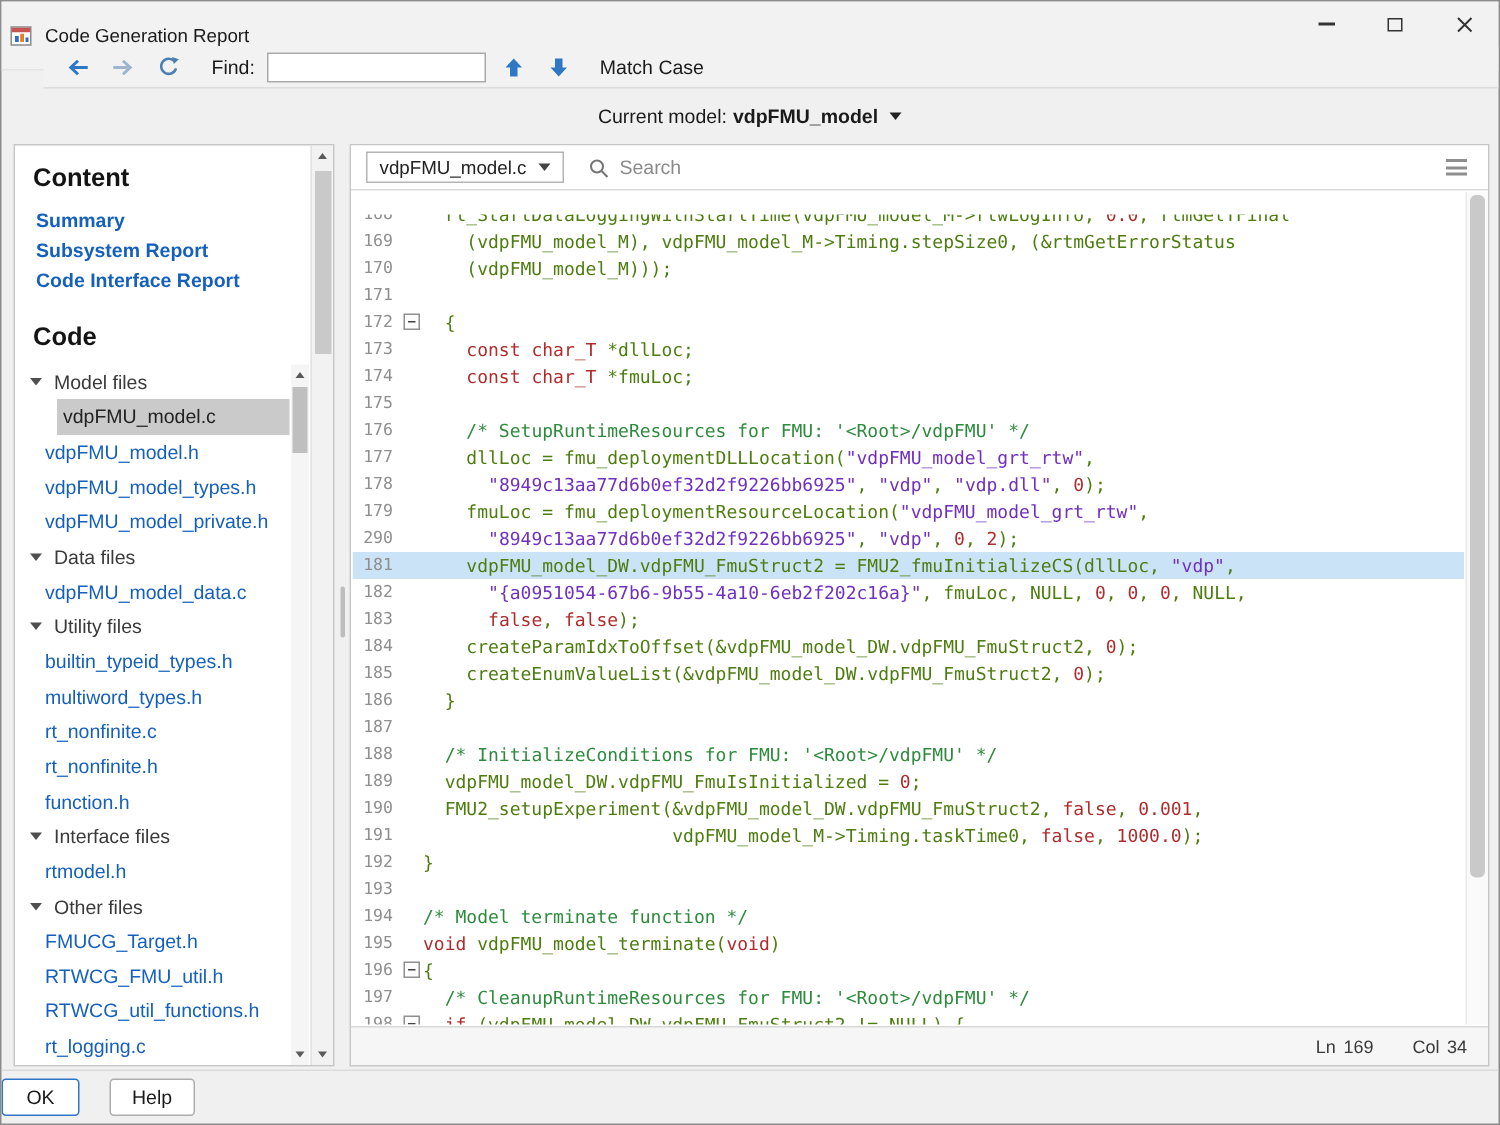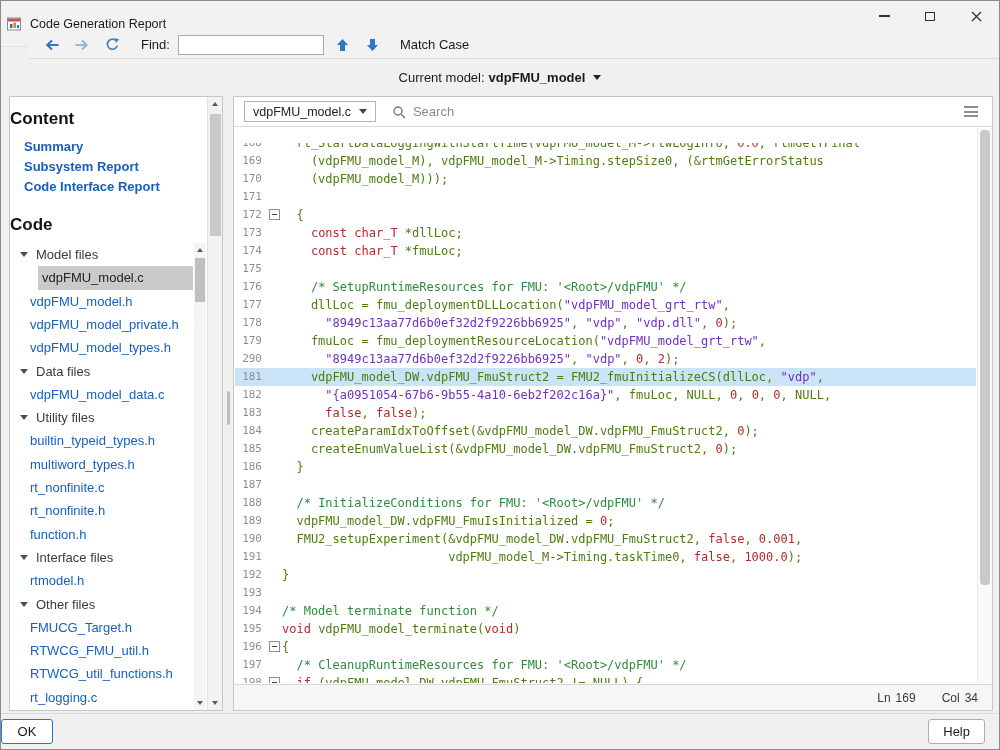--- a/index.html
+++ b/index.html
@@ -35,21 +35,21 @@
   .tri-down { width:0; height:0; border-left:4px solid transparent; border-right:4px solid transparent;
     border-top:5px solid currentColor; display:inline-block; }
   .tri-up { width:0; height:0; border-left:4px solid transparent; border-right:4px solid transparent;
     border-bottom:5px solid currentColor; display:inline-block; }
   .tri-sm.tri-down { border-left-width:3.5px; border-right-width:3.5px; border-top-width:4.5px; }
   .tri-sm.tri-up  { border-left-width:3.5px; border-right-width:3.5px; border-bottom-width:4.5px; }
   .model-caret { color:#222; margin-left:4px; display:flex; }
   
   .sidebar { position:absolute; left:8px; top:95px; width:214px; height:615px;
     background:#fff; border:1px solid #C6C6C6; overflow:hidden; }
-  .sb-heading { font-size:17px; font-weight:bold; color:#141414; margin:12px 0 8px 0; }
+  .sb-heading { font-size:17px; font-weight:bold; color:#141414; margin:12px 0 8px 12px; }
   .code-h { margin-top:18px; }
   .content-link { height:20px; line-height:20px; margin-left:14px; font-weight:bold;
     font-size:13px; color:var(--link); width:max-content; }
   #code-tree { width:183px; }
   .tree-group { height:23.3px; display:flex; align-items:center; }
   .tree-caret { margin:0 8px 0 10px; color:#4F4F4F; }
   .tree-group-label { font-size:13px; color:#3A3A3A; }
   .tree-file { height:23.3px; line-height:23.3px; padding-left:20px; font-size:13px;
     color:var(--link); white-space:nowrap; overflow:hidden; }
   .tree-file.sel { margin-left:28px; padding-left:4px; background:var(--sel); color:#222; }
@@ -96,21 +96,21 @@
     background:#FAFAFA; border-left:1px solid #EAEAEA; }
   .code-thumb { position:absolute; top:2px; left:2px; width:10px; height:455px;
     background:#C9C9C9; border-radius:4px; }
   .cp-status { position:absolute; left:0; right:0; bottom:0; height:26px; background:#F6F6F6;
     border-top:1px solid #D8D8D8; display:flex; align-items:center; justify-content:flex-end;
     gap:26px; padding-right:14px; font-size:12px; color:#3A3A3A; }
   .status-item { display:flex; gap:5px; }
   
   .footer-sep { position:absolute; left:0; right:0; top:712px; height:1px; background:#DBDBDB; }
   .footer { position:absolute; left:0; right:0; top:718px; height:30px;
-    display:flex; justify-content:space-between; gap:20px; padding-right:14px; }
+    display:flex; justify-content:flex-start; gap:20px; padding-right:14px; }
   .btn { min-width:52px; height:25px; background:#fff; border:1px solid #ADADAD;
     border-radius:3px; font-family:"Liberation Sans", sans-serif; font-size:13px;
     color:#1A1A1A; padding:0 14px; }
   .btn.ok { border-color:#2E74C9; }
 </style>
 </head>
 <body>
 
 <div class="titlebar">
   <span style="display:flex;">
@@ -188,22 +188,22 @@
       <div class="content-link">Code Interface Report</div>
     </div>
   <div class="sb-heading code-h">Code</div>
   <div id="code-tree">
       <div class="tree-group">
         <span class="tri-down tree-caret"></span>
         <span class="tree-group-label">Model files</span>
       </div>
       <div class="tree-file sel">vdpFMU_model.c</div>
       <div class="tree-file">vdpFMU_model.h</div>
+      <div class="tree-file">vdpFMU_model_types.h</div>
       <div class="tree-file">vdpFMU_model_private.h</div>
-      <div class="tree-file">vdpFMU_model_types.h</div>
       <div class="tree-group">
         <span class="tri-down tree-caret"></span>
         <span class="tree-group-label">Data files</span>
       </div>
       <div class="tree-file">vdpFMU_model_data.c</div>
       <div class="tree-group">
         <span class="tri-down tree-caret"></span>
         <span class="tree-group-label">Utility files</span>
       </div>
       <div class="tree-file">builtin_typeid_types.h</div>

